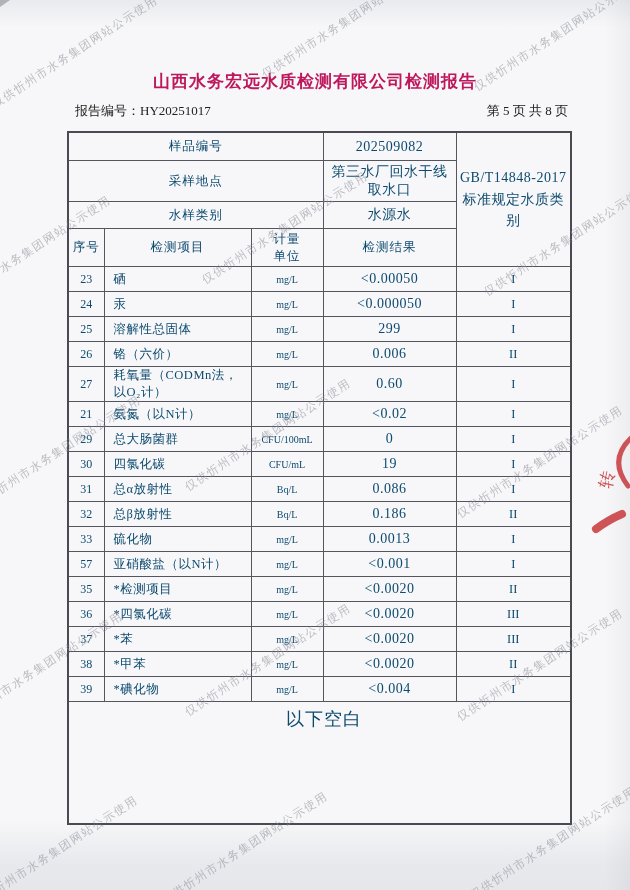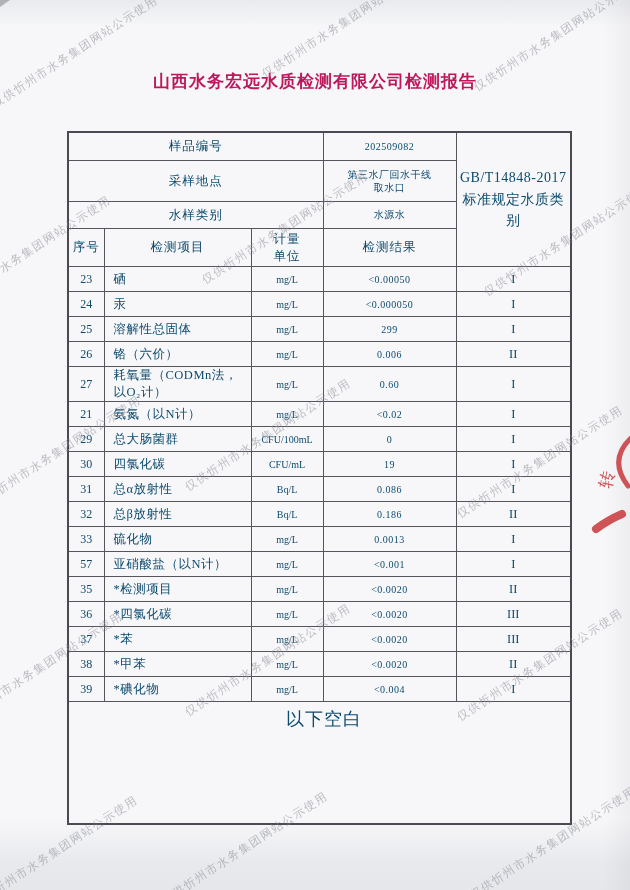--- a/index.html
+++ b/index.html
@@ -35,21 +35,21 @@
   .r1 td{height:27px;}
   .r2 td{height:40px;}
   .r3 td{height:26px;}
   .r4 td{height:37px;}
   .data-row td{height:24px;}
   .pre{white-space:pre-line;line-height:1.3;}
   .label-cell{font-size:12.5px;letter-spacing:1px;}
   .std-cell{font-size:14px;line-height:1.55;letter-spacing:0.5px;}
   .item-cell{text-align:left !important;padding-left:9px !important;font-size:12.5px;letter-spacing:0.5px;}
   .unit-cell{font-size:10px;}
-  .result-cell{font-size:10px;letter-spacing:0.5px;}
+  .result-cell{font-size:14px;letter-spacing:0.5px;}
   .grade-cell{font-size:12.5px;}
   .filler-cell{height:116px;vertical-align:top !important;text-align:right;
     padding:5px 0 0 9px !important;font-size:18px;letter-spacing:1px;font-family:Liberation Mono, monospace;}
   .wm-layer{position:absolute;inset:0;pointer-events:none;z-index:6;}
   .wm{
     position:absolute;white-space:nowrap;
     font-size:11.5px;letter-spacing:1.5px;
     color:rgba(138,140,152,0.55);
     transform:translate(-50%,-50%) rotate(-33deg);
     font-family:"Liberation Sans","DejaVu Sans",sans-serif;
@@ -60,20 +60,24 @@
 </style>
 </head>
 <body>
 
 <div class="page">
 
   <div class="corner-mark"></div>
 
   <div class="title">山西水务宏远水质检测有限公司检测报告</div>
 
+  <div class="info-row">
+    <span><span>报告编号：</span><span>HY20251017</span></span>
+    <span>第 5 页 共 8 页</span>
+  </div>
 
   <table class="report-table">
     <colgroup>
       <col style="width:36px">
         <col style="width:147px">
         <col style="width:72px">
       <col style="width:133px">
         <col style="width:115px">
     </colgroup>
     <tbody>

